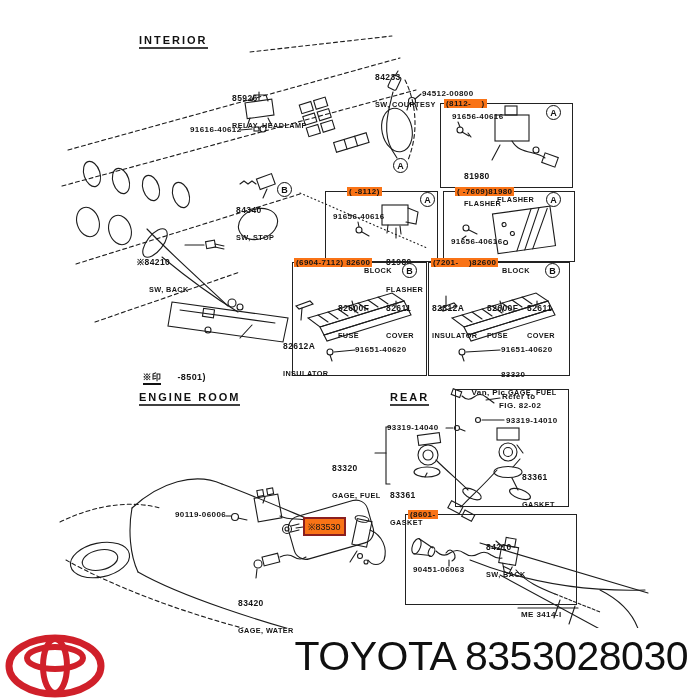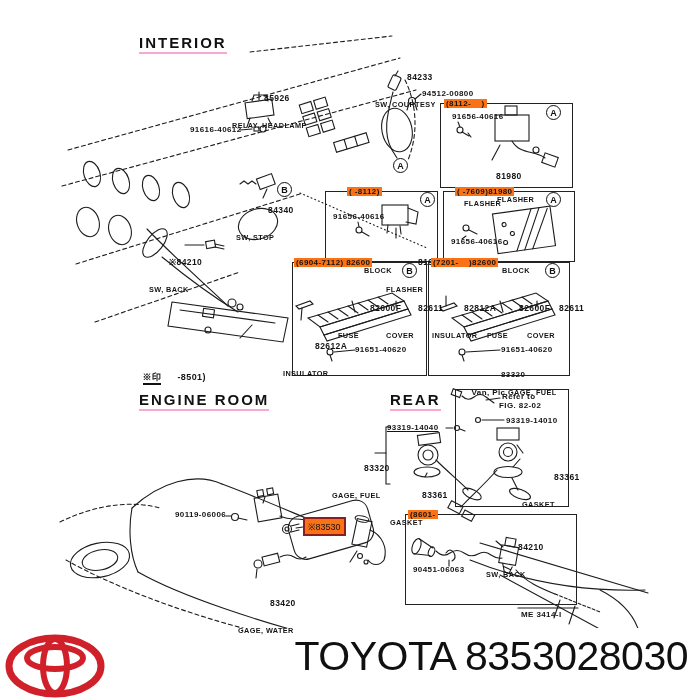--- a/index.html
+++ b/index.html
@@ -1,24 +1,24 @@
 <!DOCTYPE html>
 <html><head>
 <meta charset="utf-8">
 <style>
   html,body{margin:0;padding:0;background:#fff;}
   #stage{position:relative;width:700px;height:700px;background:#fff;overflow:hidden;
          font-family:"Liberation Sans",sans-serif;}
   svg{position:absolute;left:0;top:0;}
   .lbl{position:absolute;color:#141414;font-weight:bold;font-size:8px;line-height:1.18;
        letter-spacing:.4px;white-space:pre;}
-  .lbl .code{font-size:8.5px;display:block;margin-left:32px;}
+  .lbl .code{font-size:8.5px;display:block;}
   .lbl .sub{font-size:7.3px;display:block;font-weight:bold;}
-  .title{position:absolute;color:#111;font-weight:bold;font-size:15px;letter-spacing:2px;
-         border-bottom:2px solid #f9a8d4;padding-bottom:1px;white-space:pre;}
+  .title{position:absolute;color:#111;font-weight:bold;font-size:11px;letter-spacing:2px;
+         border-bottom:2px solid #404040;padding-bottom:1px;white-space:pre;}
   .pbox{position:absolute;border:1.4px solid #222;}
   .hdr{background:#f97316;padding:0 2px;}
   .circ{position:absolute;width:13px;height:13px;border:1.6px solid #111;border-radius:50%;
         color:#111;font-size:9px;font-weight:bold;display:flex;align-items:center;
         justify-content:center;background:#fff;}
   .hl{position:absolute;border:2.6px solid #8b1f1f;padding:1px 3px;background:#f97316;
       color:#141414;font-weight:normal;font-size:9px;white-space:pre;}
   .note-mark{border-bottom:2px solid #111;padding-bottom:1px;}
   .note-range{margin-left:16px;}
   #footer-text{position:absolute;top:633px;right:12px;font-size:41px;color:#101010;
@@ -355,21 +355,21 @@
   <div class="lbl" style="left:527px;top:284px;">
     <span class="code">82611</span>
     <span class="sub">COVER</span>
   </div>
   <div class="lbl" style="left:501px;top:345px;">91651-40620</div>
 
   <div class="lbl" style="left:332px;top:444px;">
     <span class="code">83320</span>
     <span class="sub">GAGE, FUEL</span>
   </div>
-  <div class="lbl" style="left:387px;top:423px;text-decoration:underline;">93319-14040</div>
+  <div class="lbl" style="left:387px;top:423px;">93319-14040</div>
   <div class="lbl" style="left:390px;top:471px;">
     <span class="code">83361</span>
     <span class="sub">GASKET</span>
   </div>
 
   <div class="lbl" style="left:501px;top:370px;">83320</div>
   <div class="lbl" style="left:461px;top:379px;">
     <span>Van, Pic </span><span class="sub" style="display:inline;">GAGE, FUEL</span>
   </div>
   <div class="pbox" style="left:455px;top:389px;width:112px;height:116px;"></div>

